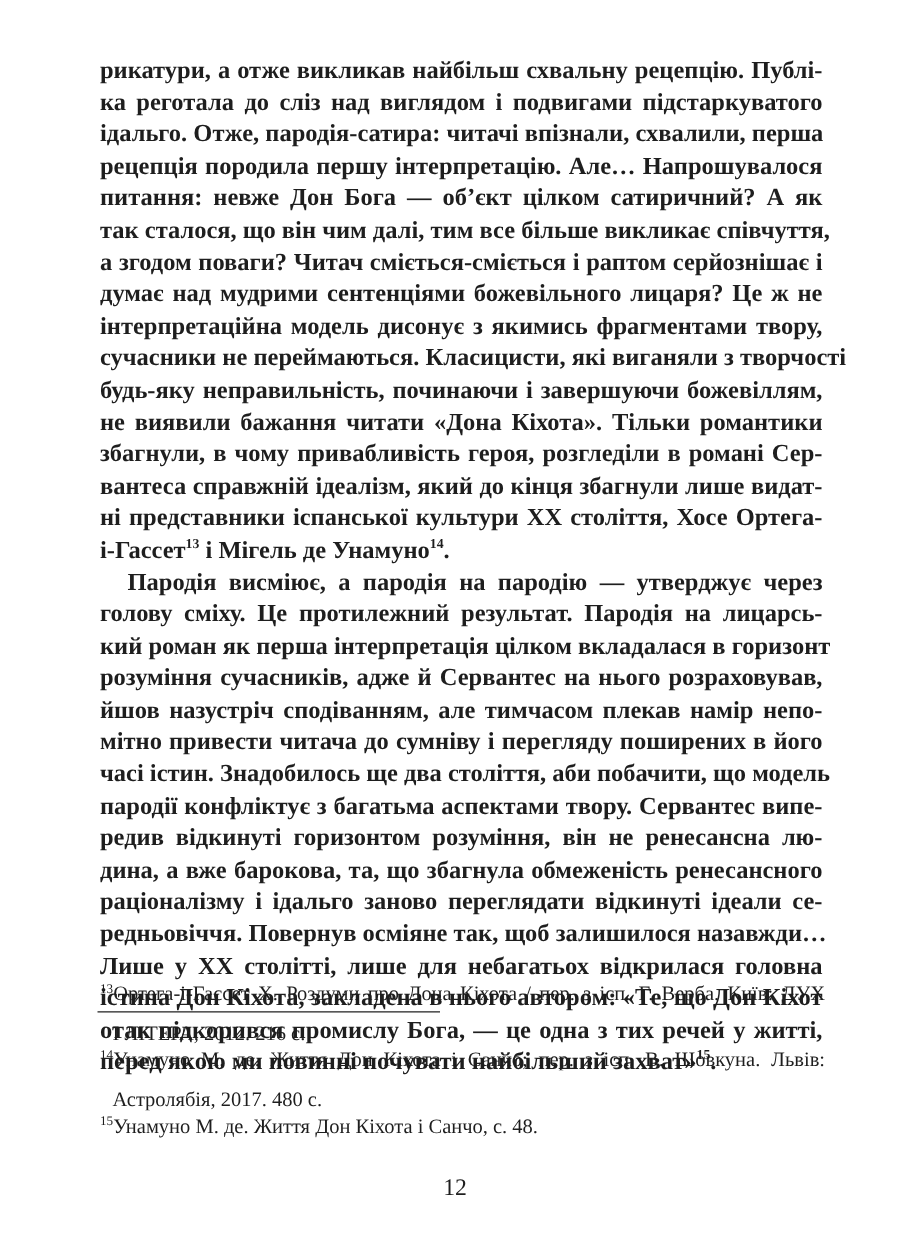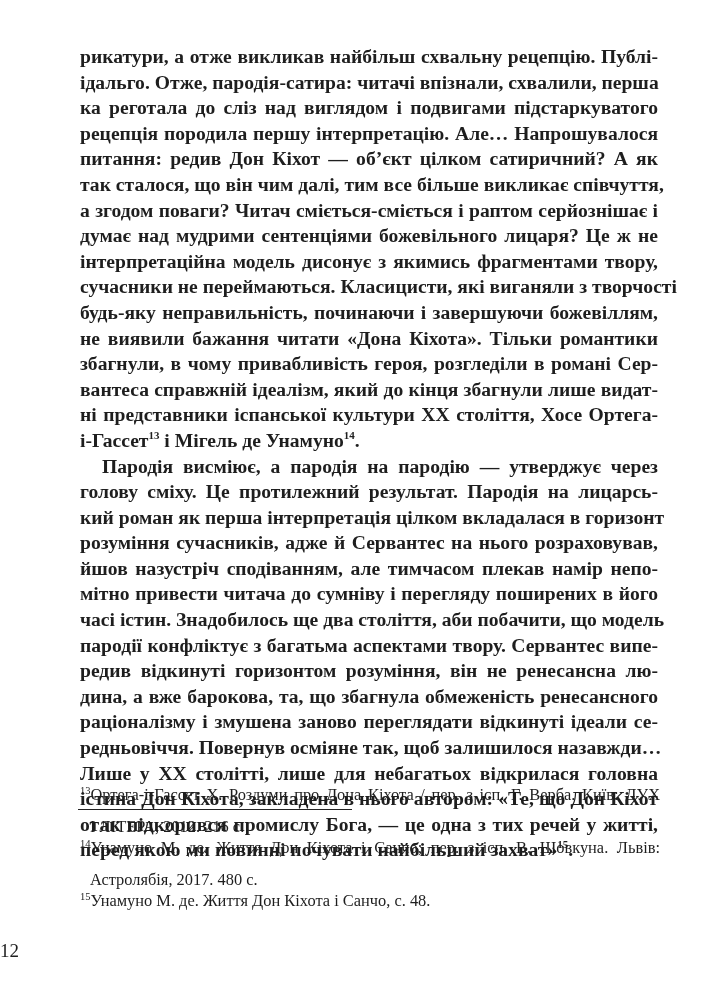--- a/index.html
+++ b/index.html
@@ -12,32 +12,32 @@
   .line { display: block; text-align: justify; text-align-last: justify; white-space: nowrap; height: 25.6px; }
   .line.last { text-align-last: left; }
   .line.indent { padding-left: 22px; }
   sup { font-size: 11px; line-height: 0; vertical-align: 8px; }
   .rule { position: absolute; left: 78px; top: 809px; width: 274px; height: 0; border-top: 1.5px solid #222; }
   .footnotes { position: absolute; left: 80px; top: 784px; width: 580px; font-size: 16.4px; line-height: 21px; }
   .fn-line { display: block; white-space: nowrap; text-align: justify; text-align-last: justify; height: 21px; }
   .fn-line.last { text-align-last: left; }
   .fn-line.cont { padding-left: 10px; margin-top: 11px; }
   .fn-num { font-size: 10.5px; vertical-align: 6px; line-height: 0; }
-  .page-number { position: absolute; left: 0; width: 728px; top: 940px; text-align: left; font-size: 19px; }
+  .page-number { position: absolute; left: 0; width: 728px; top: 940px; text-align: center; font-size: 19px; }
 </style>
 </head>
 <body>
 
 <div class="page">
   <div class="body-text">
     <span class="line">рикатури, а отже викликав найбільш схвальну рецепцію. Публі-</span>
+    <span class="line">ка реготала до сліз над виглядом і подвигами підстаркуватого</span>
     <span class="line">ідальго. Отже, пародія-сатира: читачі впізнали, схвалили, перша</span>
-    <span class="line">ка реготала до сліз над виглядом і подвигами підстаркуватого</span>
     <span class="line">рецепція породила першу інтерпретацію. Але… Напрошувалося</span>
-    <span class="line">питання: редив Дон Кіхот — об’єкт цілком сатиричний? А як</span>
+    <span class="line">питання: невже Дон Бога — об’єкт цілком сатиричний? А як</span>
     <span class="line">так сталося, що він чим далі, тим все більше викликає співчуття,</span>
     <span class="line">а згодом поваги? Читач сміється-сміється і раптом серйознішає і</span>
     <span class="line">думає над мудрими сентенціями божевільного лицаря? Це ж не</span>
     <span class="line">інтерпретаційна модель дисонує з якимись фрагментами твору,</span>
     <span class="line">сучасники не переймаються. Класицисти, які виганяли з творчості</span>
     <span class="line">будь-яку неправильність, починаючи і завершуючи божевіллям,</span>
     <span class="line">не виявили бажання читати «Дона Кіхота». Тільки романтики</span>
     <span class="line">збагнули, в чому привабливість героя, розгледіли в романі Сер-</span>
     <span class="line">вантеса справжній ідеалізм, який до кінця збагнули лише видат-</span>
     <span class="line">ні представники іспанської культури XX століття, Хосе Ортега-</span>
@@ -47,21 +47,21 @@
     <span class="line indent">Пародія висміює, а пародія на пародію — утверджує через</span>
     <span class="line">голову сміху. Це протилежний результат. Пародія на лицарсь-</span>
     <span class="line">кий роман як перша інтерпретація цілком вкладалася в горизонт</span>
     <span class="line">розуміння сучасників, адже й Сервантес на нього розраховував,</span>
     <span class="line">йшов назустріч сподіванням, але тимчасом плекав намір непо-</span>
     <span class="line">мітно привести читача до сумніву і перегляду поширених в його</span>
     <span class="line">часі істин. Знадобилось ще два століття, аби побачити, що модель</span>
     <span class="line">пародії конфліктує з багатьма аспектами твору. Сервантес випе-</span>
     <span class="line">редив відкинуті горизонтом розуміння, він не ренесансна лю-</span>
     <span class="line">дина, а вже барокова, та, що збагнула обмеженість ренесансного</span>
-    <span class="line">раціоналізму і змушена заново переглядати відкинуті ідеали се-</span>
+    <span class="line">раціоналізму і ідальго заново переглядати відкинуті ідеали се-</span>
     <span class="line">редньовіччя. Повернув осміяне так, щоб залишилося назавжди…</span>
     <span class="line">Лише у XX столітті, лише для небагатьох відкрилася головна</span>
     <span class="line">істина Дон Кіхота, закладена в нього автором: «Те, що Дон Кіхот</span>
     <span class="line">отак підкорився промислу Бога, — це одна з тих речей у житті,</span>
     <span class="line last"><span>перед якою ми повинні почувати найбільший захват»</span><sup>15</sup><span>.</span></span>
   </div>
 </div>
 
 <div class="rule"></div>
 

